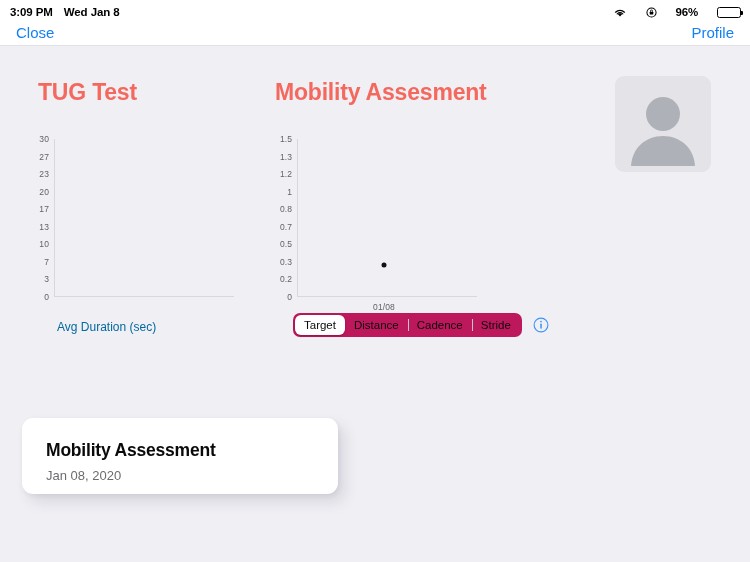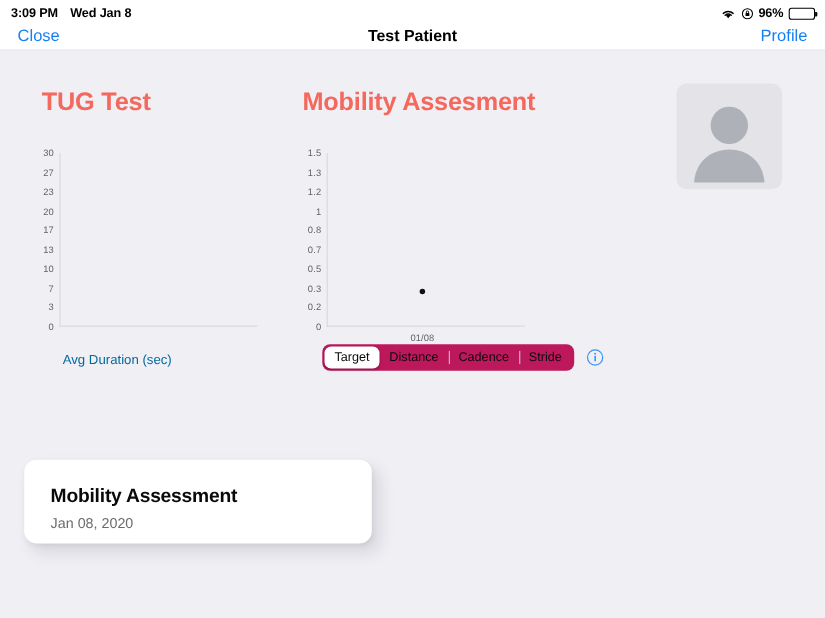--- a/index.html
+++ b/index.html
@@ -23,21 +23,21 @@
     align-items: center;
     justify-content: space-between;
     padding: 4px 9px 0 10px;
     background: #FFFFFF;
     font-size: 11.5px;
     font-weight: bold;
     color: #000;
     box-sizing: border-box;
   }
   .sb-left { display: flex; align-items: center; gap: 11px; }
-  .sb-right { display: flex; align-items: center; gap: 5px; }
+  .sb-right { display: flex; align-items: center; gap: 19px; }
   .sb-time { letter-spacing: -0.1px; }
   .sb-date { letter-spacing: -0.1px; }
   .sb-pct { font-size: 11.5px; font-weight: bold; letter-spacing: -0.2px; }
   .wifi-ic { width: 14px; height: 11px; display:block; }
   .lock-ic { width: 11px; height: 11px; display:block; }
   .batt {
     width: 24px; height: 11px;
     border: 1.1px solid #000;
     border-radius: 2.6px;
     position: relative;
@@ -250,21 +250,20 @@
     </span>
     <span class="sb-pct">96%</span>
     <span class="batt">
       <span class="batt-fill" style="width:96%"></span>
     </span>
   </div>
 </div>
 
 <div class="navbar">
   <button class="nav-btn">Close</button>
-  <div class="nav-title">Test Patient</div>
   <button class="nav-btn nav-right">Profile</button>
 </div>
 
 <div class="content">
 
   <div class="panel-title" style="left:38px; top:33px;">TUG Test</div>
 
   <div class="chart" style="left:54px; top:93px; width:180px; height:158px;">
     <div class="axis-y" style="height:158px;"></div>
     <div class="axis-x" style="width:180px;"></div>

